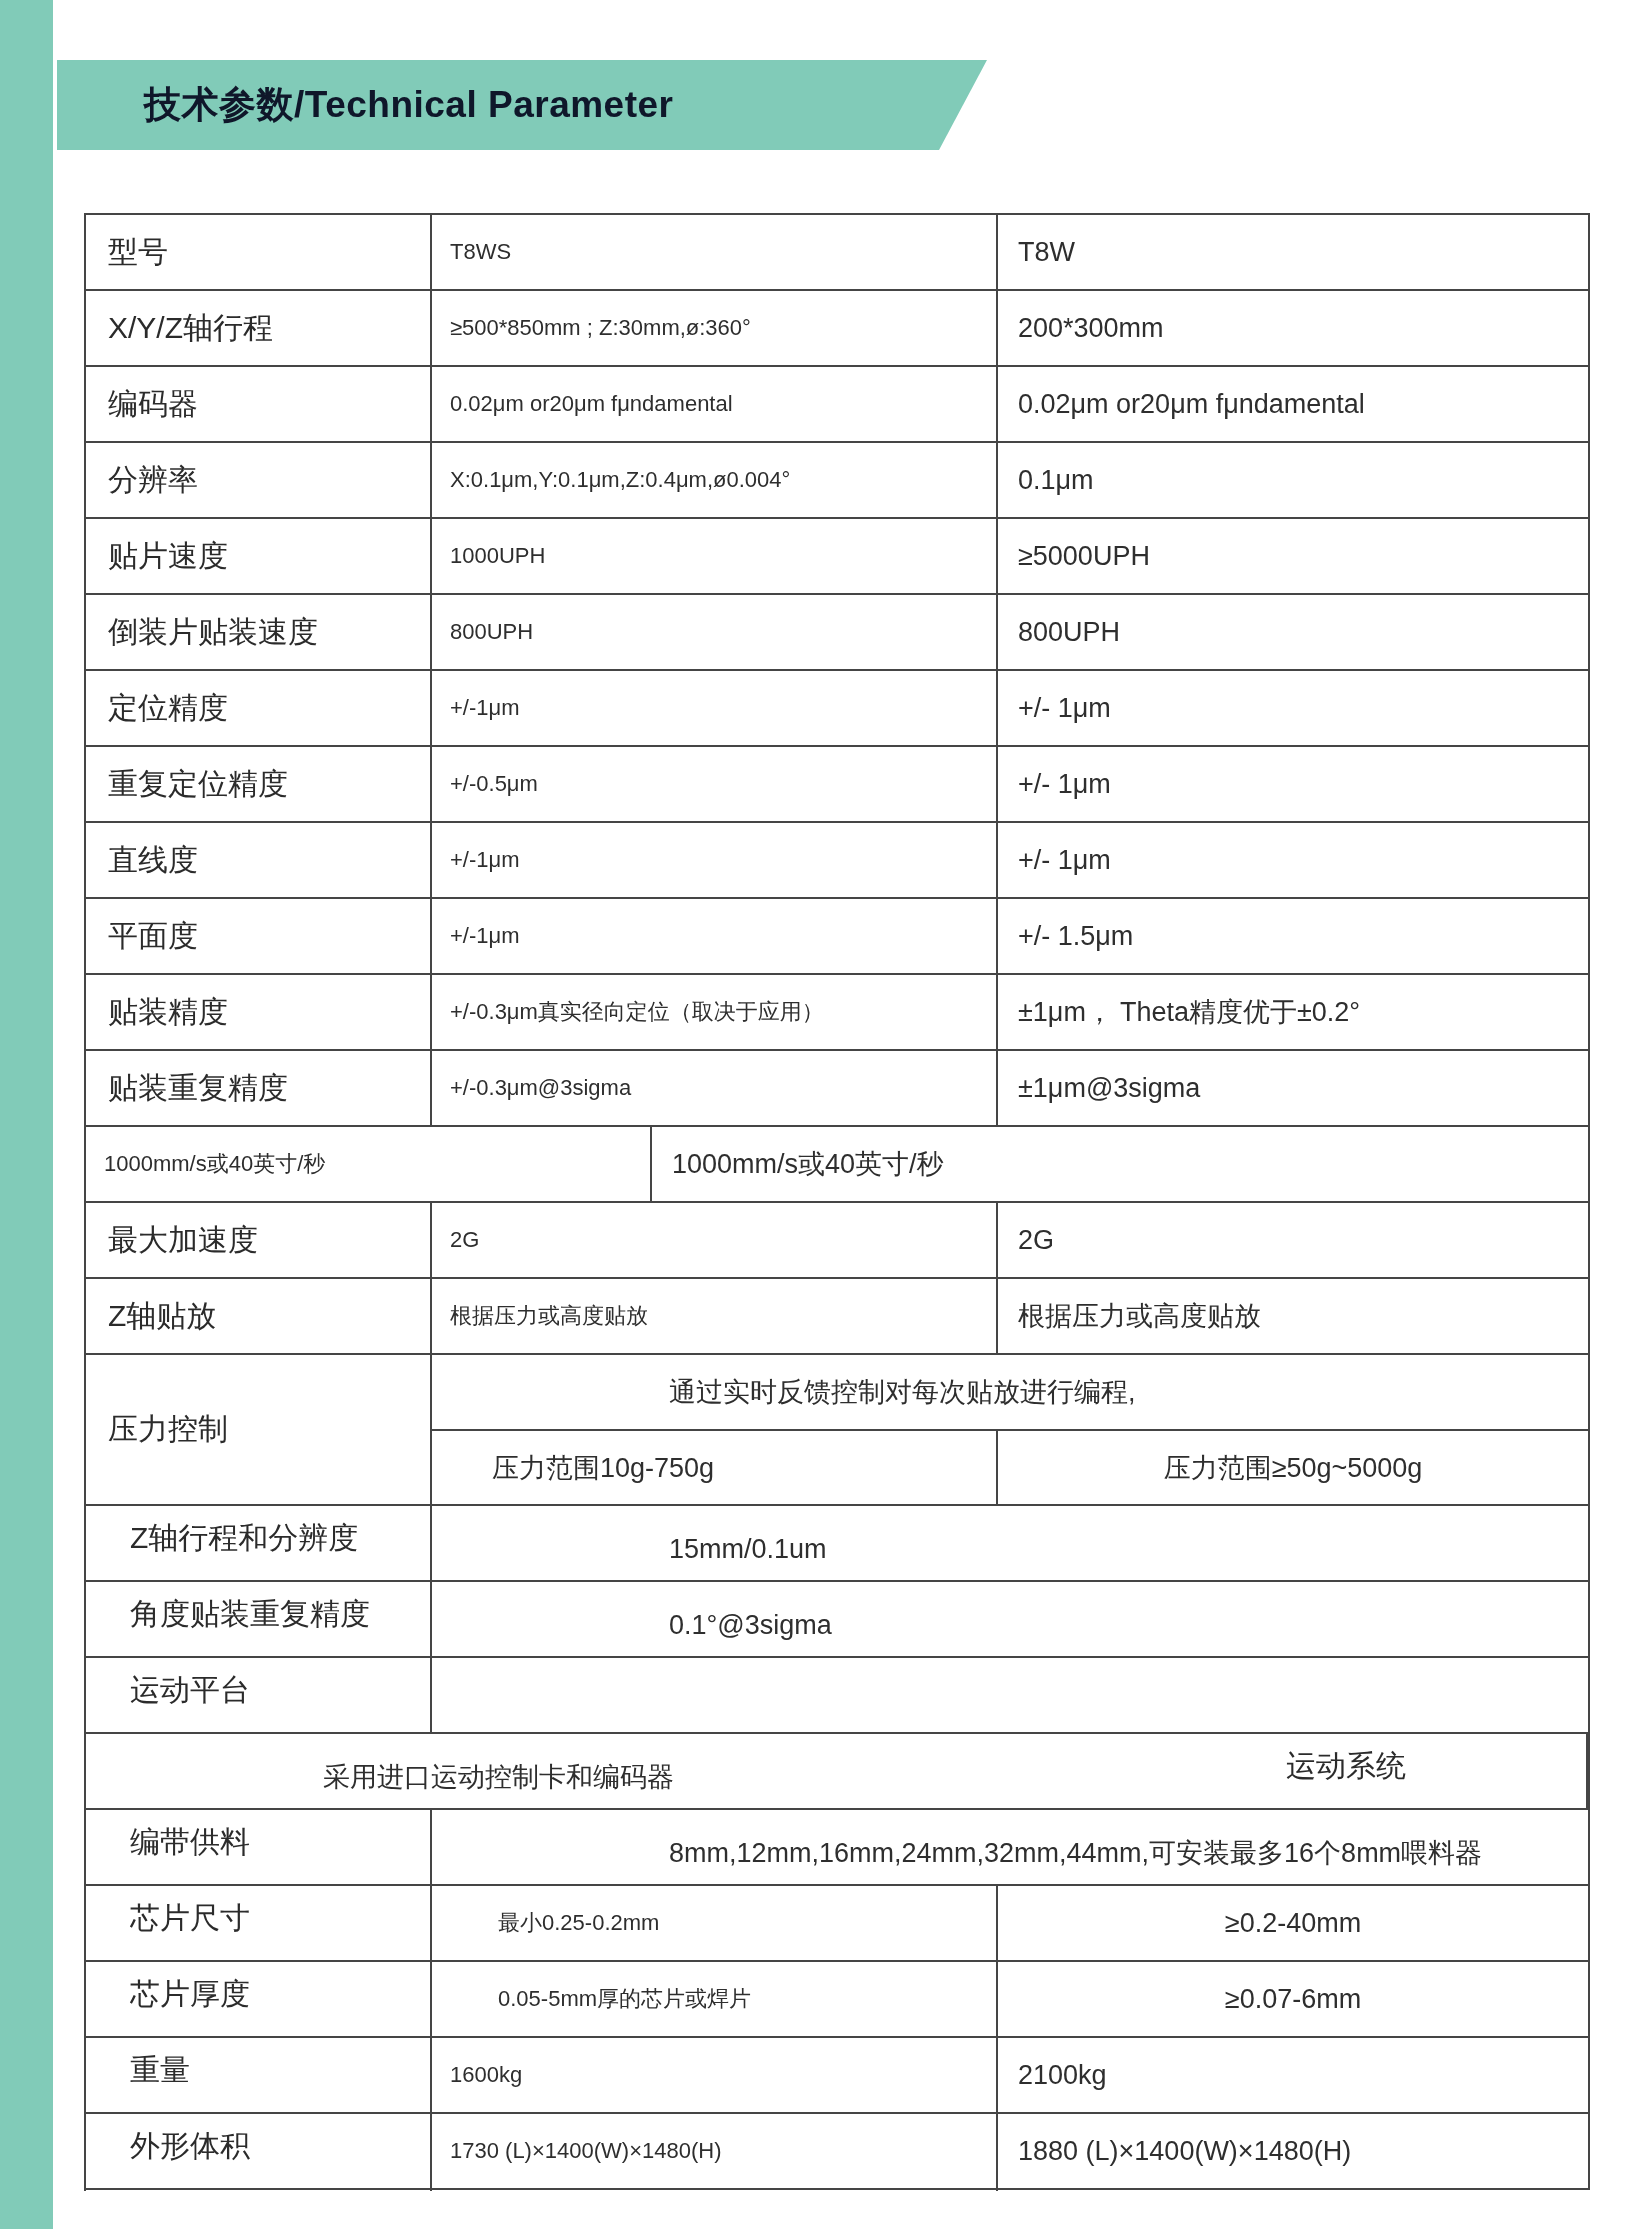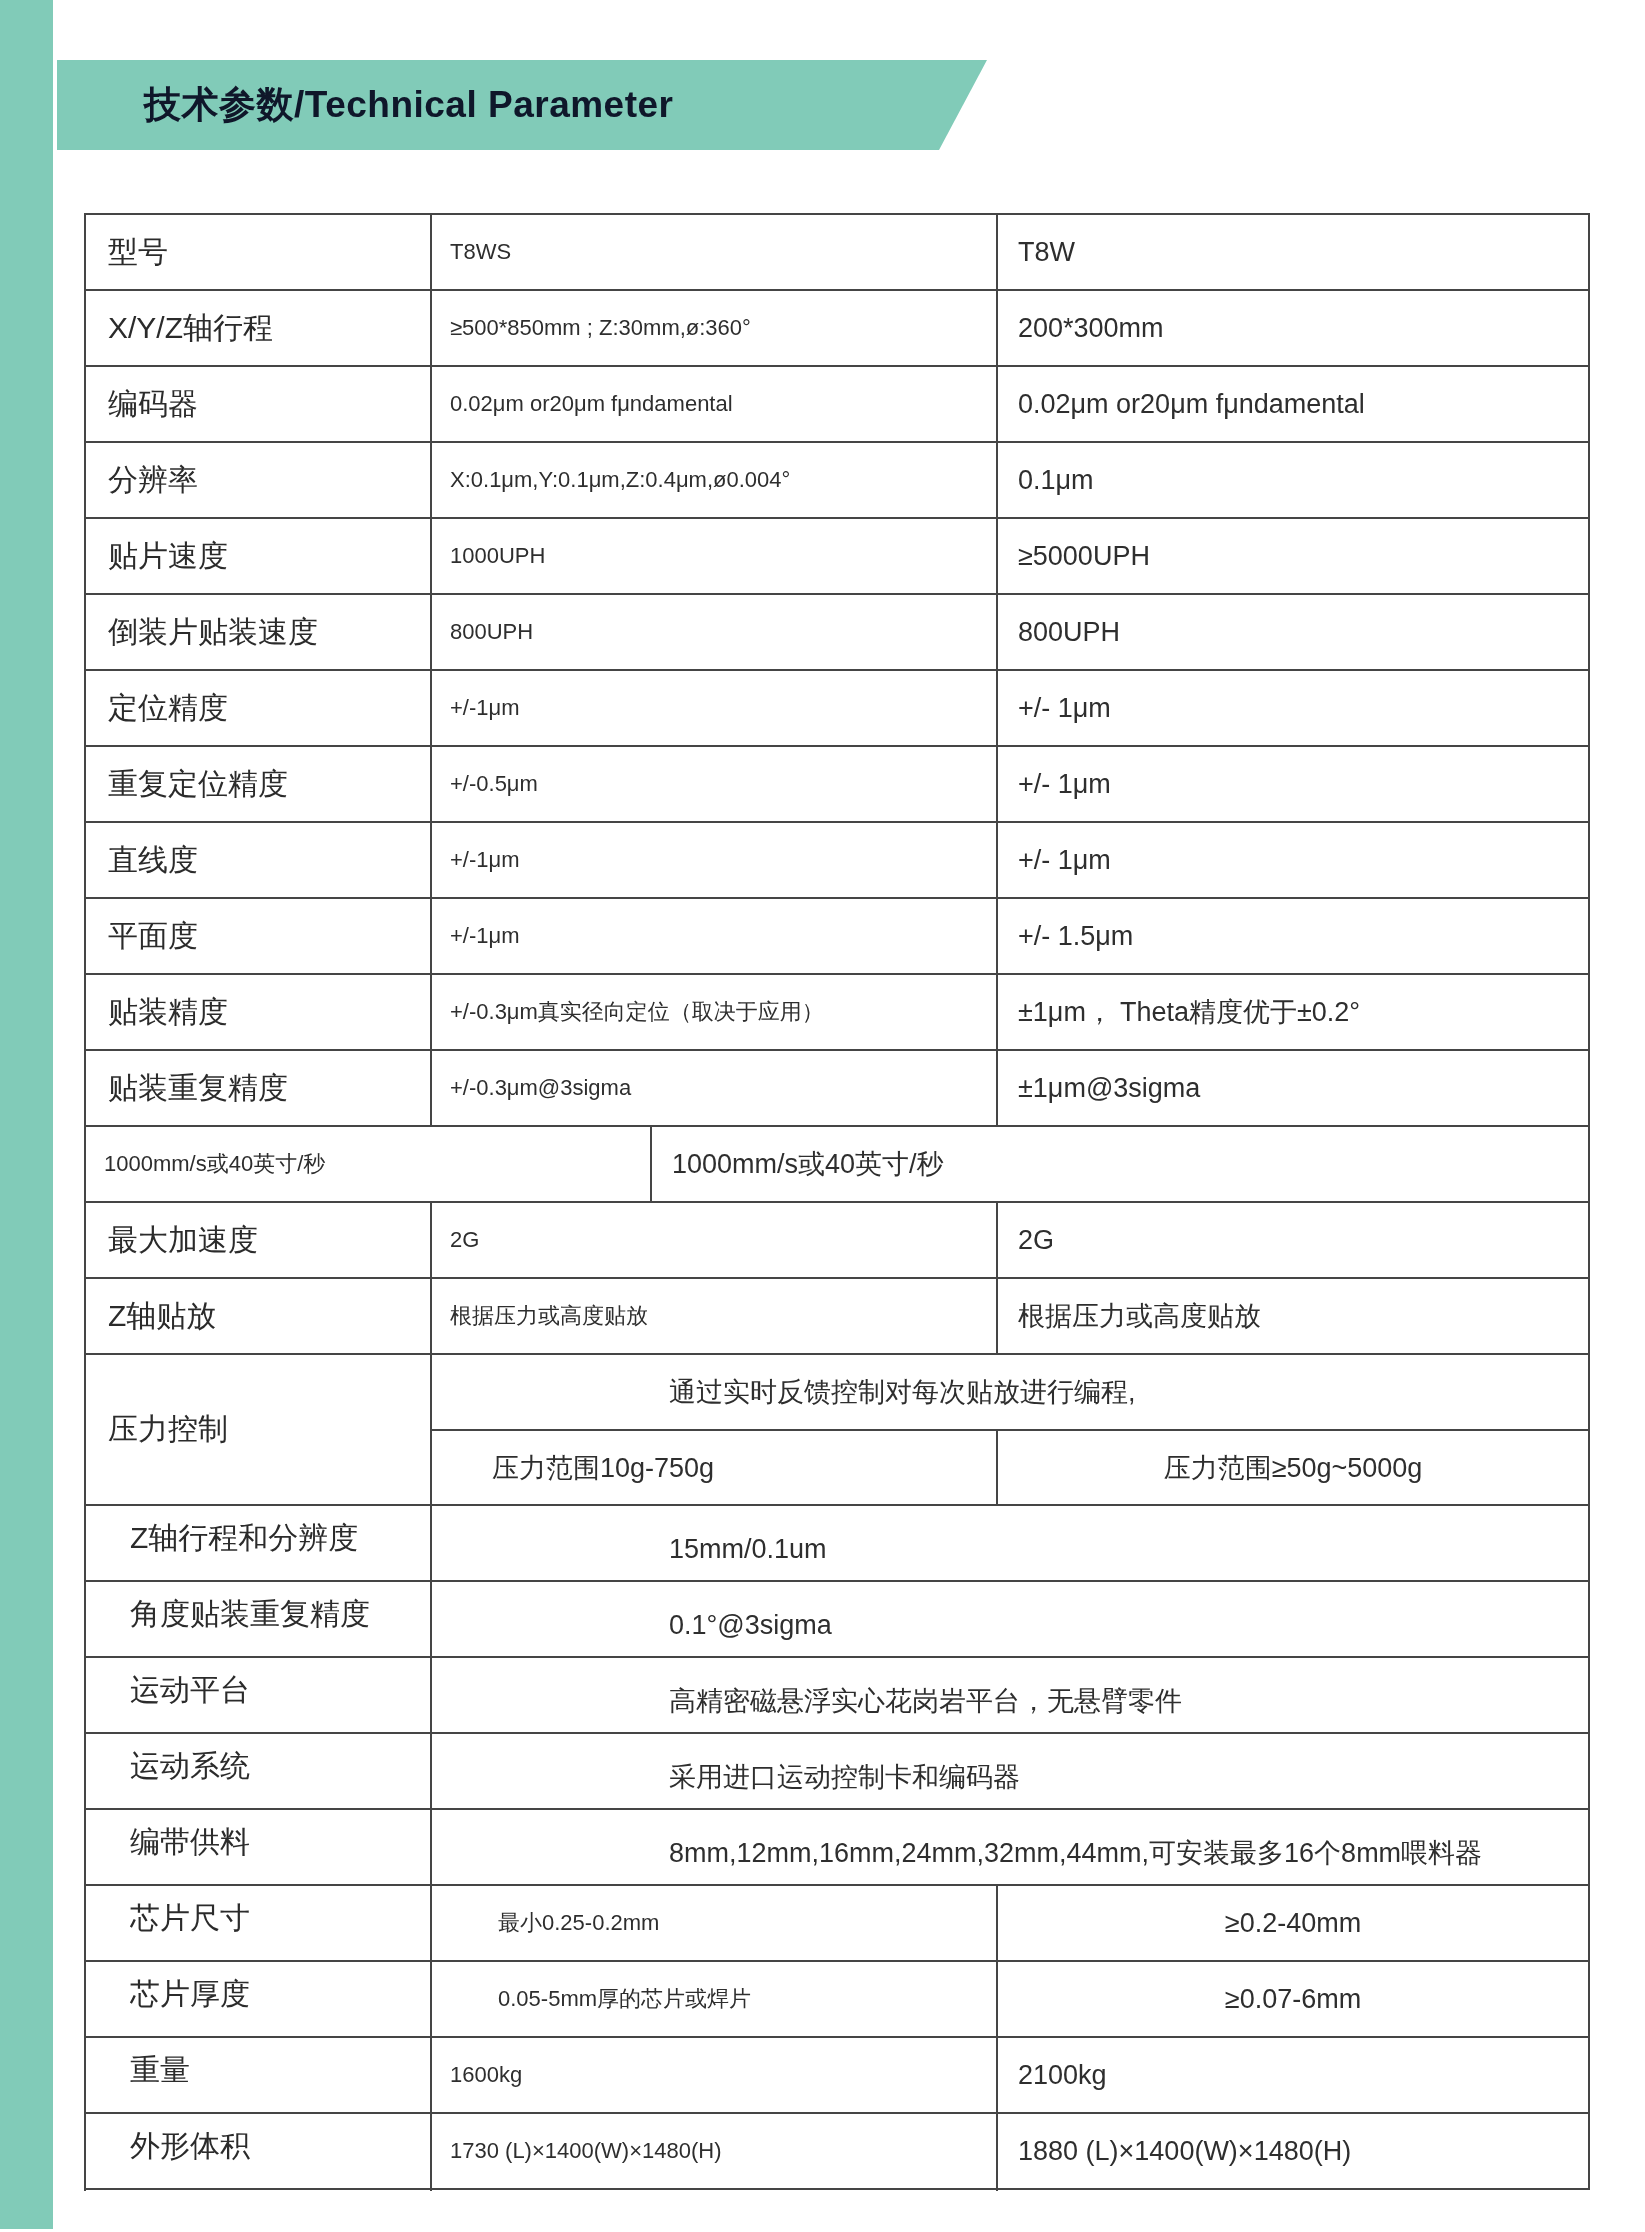--- a/index.html
+++ b/index.html
@@ -218,26 +218,25 @@
     <div class="cell cspan">15mm/0.1um</div>
   </div>
 
   <div class="row top-label">
     <div class="cell c1">角度贴装重复精度</div>
     <div class="cell cspan">0.1°@3sigma</div>
   </div>
 
   <div class="row top-label">
     <div class="cell c1">运动平台</div>
-    <div class="cell cspan">高精密磁悬浮实心花岗岩平台，无悬臂零件</div>
-  </div>
-
-  <div class="row top-label">
+  </div>
+
+  <div class="row top-label">
+    <div class="cell cspan">采用进口运动控制卡和编码器</div>
     <div class="cell c1">运动系统</div>
-    <div class="cell cspan">采用进口运动控制卡和编码器</div>
   </div>
 
   <div class="row top-label">
     <div class="cell c1">编带供料</div>
     <div class="cell cspan">8mm,12mm,16mm,24mm,32mm,44mm,可安装最多16个8mm喂料器</div>
   </div>
 
   <div class="row split top-label">
     <div class="cell c1">芯片尺寸</div>
     <div class="cell c2">最小0.25-0.2mm</div>

